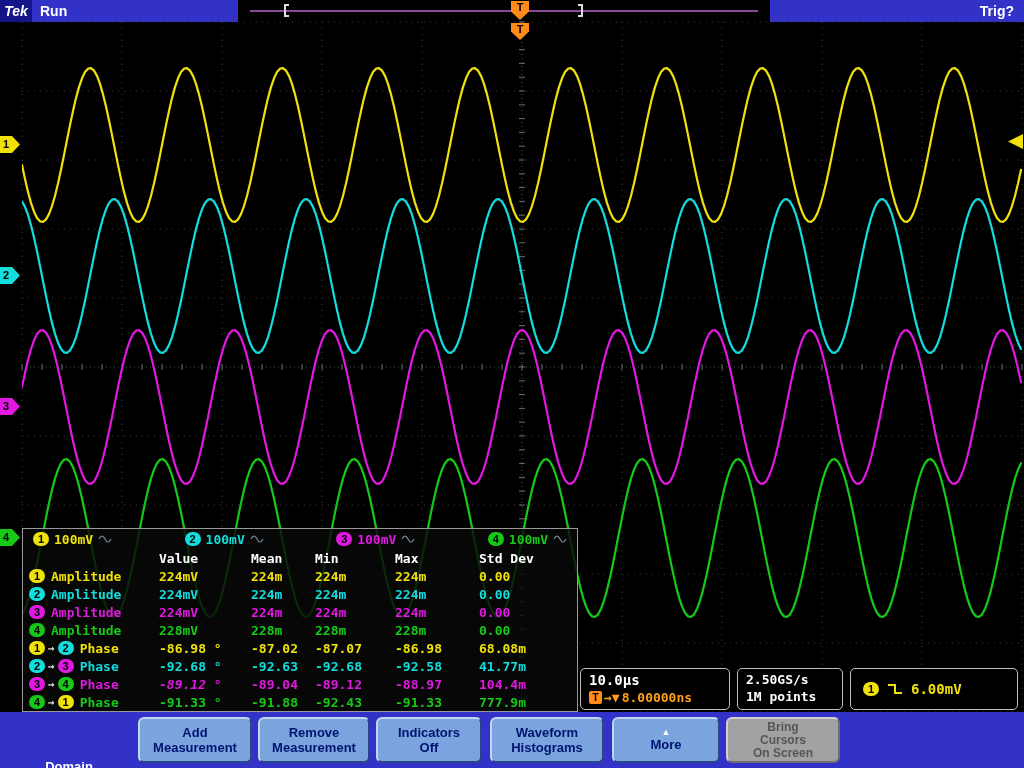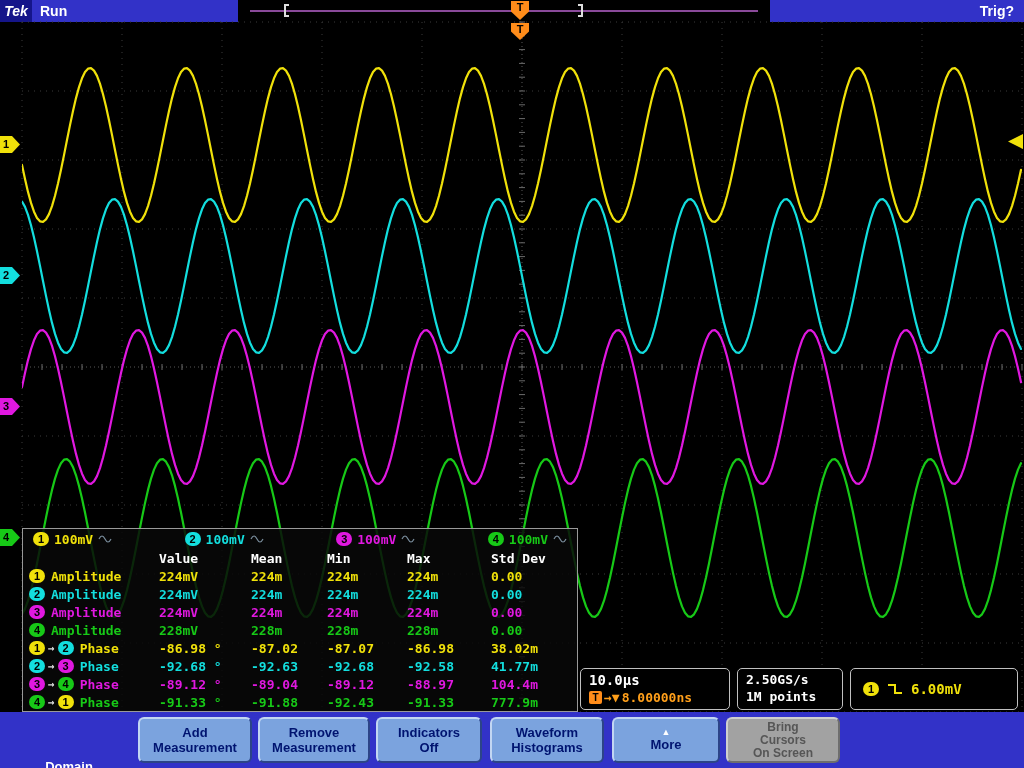--- a/index.html
+++ b/index.html
@@ -42,21 +42,21 @@
        font:bold 11px "Liberation Sans",sans-serif;text-align:center;line-height:14px;flex:0 0 auto;}
   .bscale{font:bold 13px "DejaVu Sans Mono",monospace;}
   .bw-icon{opacity:.85;}
   .mhead{display:flex;height:18px;align-items:center;padding-left:136px;color:#fff;}
   .mh{font:bold 13px "DejaVu Sans Mono",monospace;}
   .mrow{display:flex;height:18px;align-items:center;}
   .mlabel{width:136px;display:flex;align-items:center;gap:3px;padding-left:6px;box-sizing:border-box;
        font:bold 13px "DejaVu Sans Mono",monospace;}
   .arrow{color:#ddd;font:bold 11px "DejaVu Sans Mono",monospace;}
   .mv{font:bold 13px "DejaVu Sans Mono",monospace;}
-  .mcol0{width:92px}.mcol1{width:76px}.mcol2{width:80px}.mcol3{width:84px}.mcol4{width:78px}
+  .mcol0{width:92px}.mcol1{width:64px}.mcol2{width:80px}.mcol3{width:84px}.mcol4{width:78px}
 
   
   .infobox{position:absolute;top:668px;height:42px;background:#000;border:1px solid #c0c0c0;border-radius:5px;
        box-sizing:border-box;color:#fff;padding:2px 8px;z-index:6;}
   #hbox{left:580px;width:150px;}
   .ib-line1{font:bold 14px "DejaVu Sans Mono",monospace;color:#fff;line-height:19px;}
   .delay-line{display:flex;align-items:center;gap:2px;line-height:17px;}
   .t-icon{display:inline-block;width:13px;height:13px;background:#ff8c1a;color:#000;border-radius:2px;
        font:bold 10px "Liberation Sans",sans-serif;text-align:center;line-height:13px;}
   .delay-text{color:#ff9f1a;font:bold 13px "DejaVu Sans Mono",monospace;}
@@ -328,21 +328,21 @@
           <span class="mlabel">
             <span class="pill" style="background: rgb(240, 225, 10);">1</span>
             <span class="arrow">→</span>
             <span class="pill" style="background: rgb(19, 222, 222);">2</span>
             <span style="color: rgb(240, 225, 10); margin-left: 3px;">Phase</span>
           </span>
           <span class="mv mcol0" style="color: rgb(240, 225, 10);">-86.98 °</span>
           <span class="mv mcol1" style="color: rgb(240, 225, 10);">-87.02</span>
           <span class="mv mcol2" style="color: rgb(240, 225, 10);">-87.07</span>
           <span class="mv mcol3" style="color: rgb(240, 225, 10);">-86.98</span>
-          <span class="mv mcol4" style="color: rgb(240, 225, 10);">38.02m</span>
+          <span class="mv mcol4" style="color: rgb(240, 225, 10);">68.08m</span>
         </div>
         <div class="mrow">
           <span class="mlabel">
             <span class="pill" style="background: rgb(19, 222, 222);">2</span>
             <span class="arrow">→</span>
             <span class="pill" style="background: rgb(224, 24, 224);">3</span>
             <span style="color: rgb(19, 222, 222); margin-left: 3px;">Phase</span>
           </span>
           <span class="mv mcol0" style="color: rgb(19, 222, 222);">-92.68 °</span>
           <span class="mv mcol1" style="color: rgb(19, 222, 222);">-92.63</span>
@@ -350,21 +350,21 @@
           <span class="mv mcol3" style="color: rgb(19, 222, 222);">-92.58</span>
           <span class="mv mcol4" style="color: rgb(19, 222, 222);">41.77m</span>
         </div>
         <div class="mrow">
           <span class="mlabel">
             <span class="pill" style="background: rgb(224, 24, 224);">3</span>
             <span class="arrow">→</span>
             <span class="pill" style="background: rgb(23, 201, 23);">4</span>
             <span style="color: rgb(224, 24, 224); margin-left: 3px;">Phase</span>
           </span>
-          <span class="mv mcol0" style="color: rgb(224, 24, 224);">-89.12 °</span>
+          <span class="mv mcol0" style="color: rgb(224, 24, 224); font-style: italic;">-89.12 °</span>
           <span class="mv mcol1" style="color: rgb(224, 24, 224);">-89.04</span>
           <span class="mv mcol2" style="color: rgb(224, 24, 224);">-89.12</span>
           <span class="mv mcol3" style="color: rgb(224, 24, 224);">-88.97</span>
           <span class="mv mcol4" style="color: rgb(224, 24, 224);">104.4m</span>
         </div>
         <div class="mrow">
           <span class="mlabel">
             <span class="pill" style="background: rgb(23, 201, 23);">4</span>
             <span class="arrow">→</span>
             <span class="pill" style="background: rgb(240, 225, 10);">1</span>

